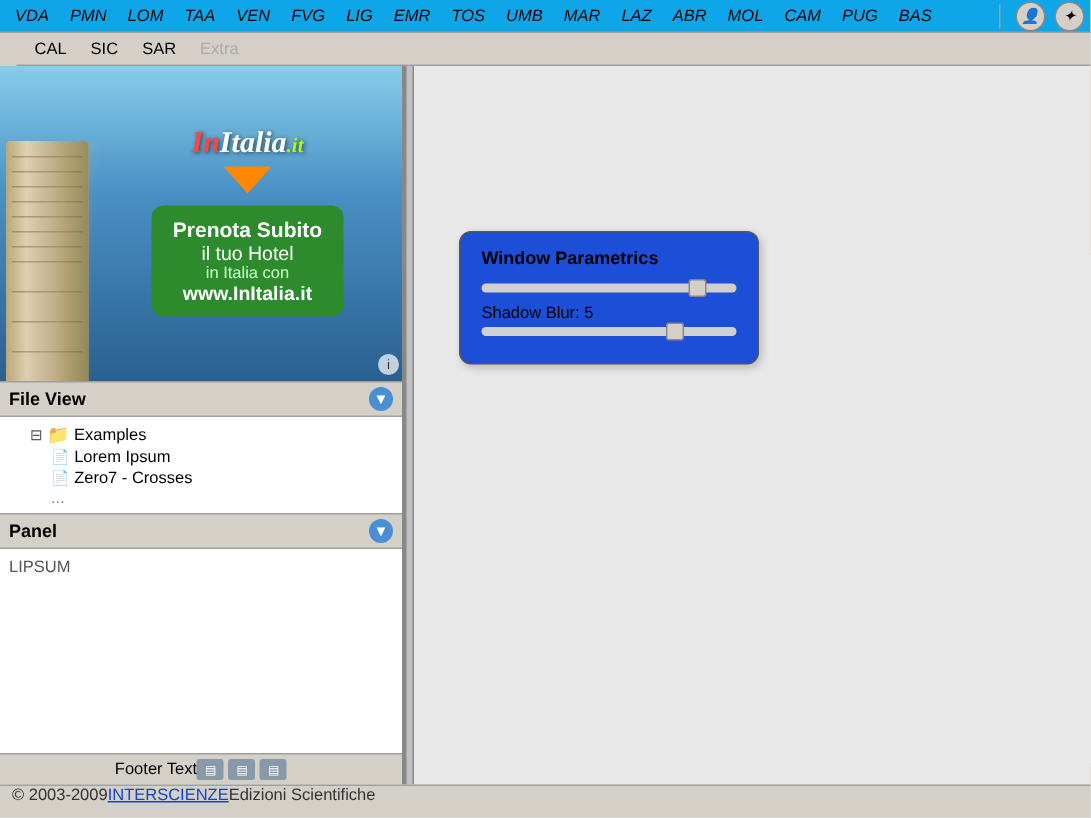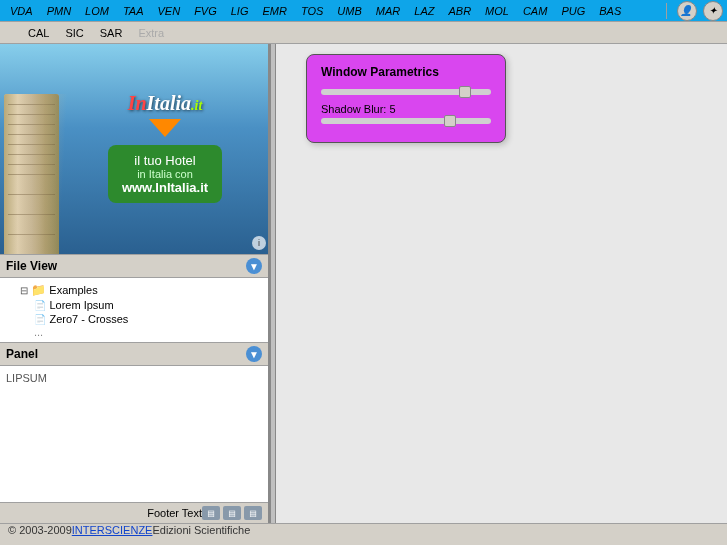--- a/index.html
+++ b/index.html
@@ -30,23 +30,24 @@
       color: #000;
       cursor: pointer;
     }
 
     
     .second-menu {
       background: #d4d0c8;
       height: 22px;
       display: flex;
       align-items: center;
-      padding: 0 20px;
+      padding: 0 4px;
       border-bottom: 1px solid #a0a0a0;
       gap: 0;
+      margin-left: 11px;
     }
     .second-menu span {
       padding: 2px 8px;
       font-size: 11px;
       color: #000;
       cursor: pointer;
     }
     .second-menu-divider {
       width: 1px;
       height: 16px;
@@ -208,21 +209,21 @@
       color: #555;
     }
 
     
     .footer-bar {
       background: #d4d0c8;
       border-top: 1px solid #a0a0a0;
       padding: 3px 6px;
       display: flex;
       align-items: center;
-      justify-content: flex-end;
+      justify-content: center;
       font-size: 11px;
     }
     .footer-icons {
       display: flex;
       gap: 3px;
     }
     .footer-icon {
       width: 18px;
       height: 14px;
       background: #8899aa;
@@ -240,26 +241,27 @@
       background: #e8e8e8;
       padding: 10px;
       display: flex;
       flex-direction: column;
       align-items: flex-start;
       justify-content: flex-start;
     }
 
     
     .parametrics-box {
-      background: #d946ef;
+      background: #1d4ed8;
       border: 1px solid #555;
       border-radius: 8px;
       padding: 10px 14px;
       width: 200px;
       box-shadow: 2px 2px 6px rgba(0,0,0,0.2);
+      margin-top: 100px;
       margin-left: 20px;
     }
     .parametrics-title {
       font-size: 12px;
       font-weight: bold;
       color: #000;
       margin-bottom: 10px;
     }
     .param-row {
       margin-bottom: 8px;
@@ -378,20 +380,21 @@
           <div style="position:absolute;bottom:0;left:8px;right:0;height:100%;transform:skewX(-3deg);transform-origin:bottom;background:linear-gradient(90deg,transparent 0%,rgba(200,180,140,0.3) 50%,transparent 100%);"></div>
         </div>
       </div>
       <div style="display:flex;flex-direction:column;align-items:center;justify-content:center;height:100%;padding-left:60px;">
         <div style="font-size:20px;font-weight:bold;font-style:italic;color:white;text-shadow:1px 1px 3px rgba(0,0,0,0.6);font-family:Georgia,serif;line-height:1.2;margin-bottom:4px;">
           <span style="color:#ff4444;">In</span><span style="color:white;text-align:right;">Italia</span><span style="color:#aaff00;font-size:14px;">.it</span>
         </div>
 
         <div style="width:0;height:0;border-left:16px solid transparent;border-right:16px solid transparent;border-top:18px solid #ff8800;margin-bottom:4px;"></div>
         <div class="ad-green-box">
+          <div class="line1">Prenota Subito</div>
           <div class="line2">il tuo Hotel</div>
           <div class="line3">in Italia con</div>
           <div class="line4">www.InItalia.it</div>
         </div>
       </div>
       <div class="ad-info-icon">i</div>
     </div>
 
     <div class="section-header">
       <span>File View</span>

